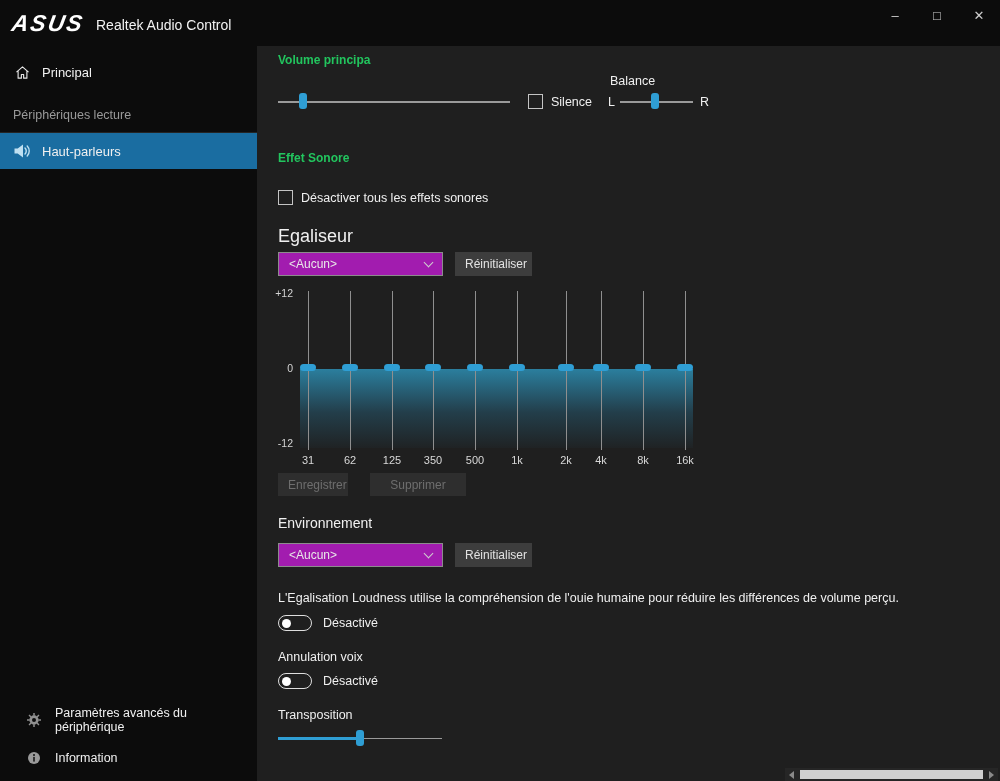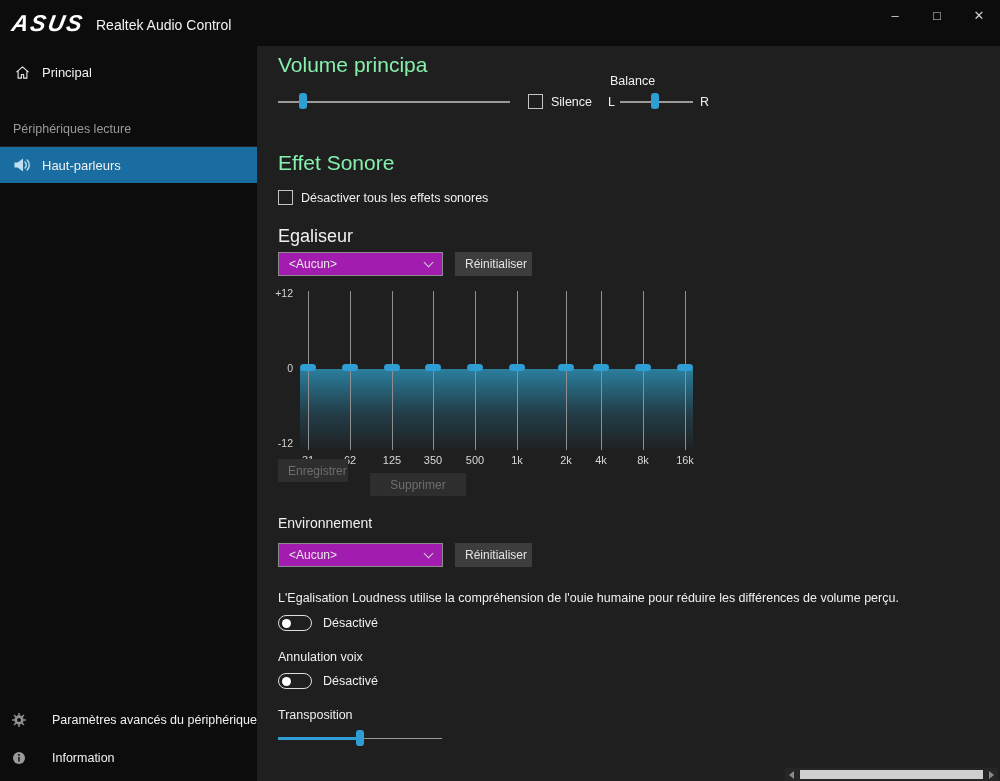--- a/index.html
+++ b/index.html
@@ -14,31 +14,31 @@
   .win-controls { position:absolute; right:0; top:0; height:30px; display:flex; }
   .wc { width:42px; height:30px; display:flex; align-items:center; justify-content:center;
         color:#cfcfcf; font-size:13px; cursor:default; }
 
   
   .sidebar { position:absolute; left:0; top:46px; width:257px; height:735px; background:#0c0c0c; z-index:4; }
   .nav-item { display:flex; align-items:center; gap:11px; height:36px; padding-left:13px;
               font-size:13px; color:#f0f0f0; cursor:default; }
   .nav-item .icon { width:18px; height:18px; display:flex; align-items:center; justify-content:center; flex:0 0 18px; }
   .nav-item.first { margin-top:8px; }
-  .section-label { margin-top:32px; padding:0 0 10px 13px; font-size:12.5px; color:#9a9a9a;
+  .section-label { margin-top:18px; padding:0 0 10px 13px; font-size:12.5px; color:#9a9a9a;
                    border-bottom:1px solid #242424; }
   .nav-item.selected { background:#1a6da1; }
   .sidebar-bottom { position:absolute; left:0; bottom:4px; width:257px; }
-  .nav-item.small { height:38px; font-size:12.5px; padding-left:10px; gap:24px; }
+  .nav-item.small { height:38px; font-size:12.5px; padding-left:25px; gap:12px; }
 
   
   .content { position:absolute; left:257px; top:46px; width:743px; height:735px; background:#1f1f1f; }
   .abs { position:absolute; }
 
-  .h1 { font-size:21px; font-weight:400; color:#86efac; }
+  .h1 { font-size:12px; font-weight:700; color:#22c55e; }
   .lbl { font-size:12.5px; color:#f0f0f0; }
 
   
   .track { background:#9a9a9a; height:1.5px; }
   .handle-v { width:8px; height:16px; border-radius:3px; background:#2f9ed4; }
 
   
   .cb { display:inline-block; width:15px; height:15px; border:1.5px solid #c4c4c4; background:transparent; }
 
   
@@ -219,21 +219,21 @@
       <div class="eq-track"></div>
       <div class="eq-handle"></div>
       <div class="eq-band-label">8k</div>
     </div>
     <div class="eq-col" style="left:420px;">
       <div class="eq-track"></div>
       <div class="eq-handle"></div>
       <div class="eq-band-label">16k</div>
     </div>
 
-    <button class="btn disabled" style="left:21px; top:413px; width:70px;">Enregistrer</button>
+    <button class="btn disabled" style="left:21px; top:427px; width:70px;">Enregistrer</button>
     <button class="btn disabled" style="left:113px; top:427px; width:96px;">Supprimer</button>
 
     <div class="abs lbl" style="left:21px; top:469px; font-size:14px;">Environnement</div>
     <div class="dropdown" style="left:21px; top:497px;">
       <span class="val">&lt;Aucun&gt;</span>
       <span class="chev"></span>
     </div>
     <button class="btn" style="left:198px; top:497px; width:77px;">Réinitialiser</button>
 
     <p class="abs lbl" style="left:21px; top:545px; width:700px;">L'Egalisation Loudness utilise la compréhension de l'ouie humaine pour réduire les différences de volume perçu.</p>

